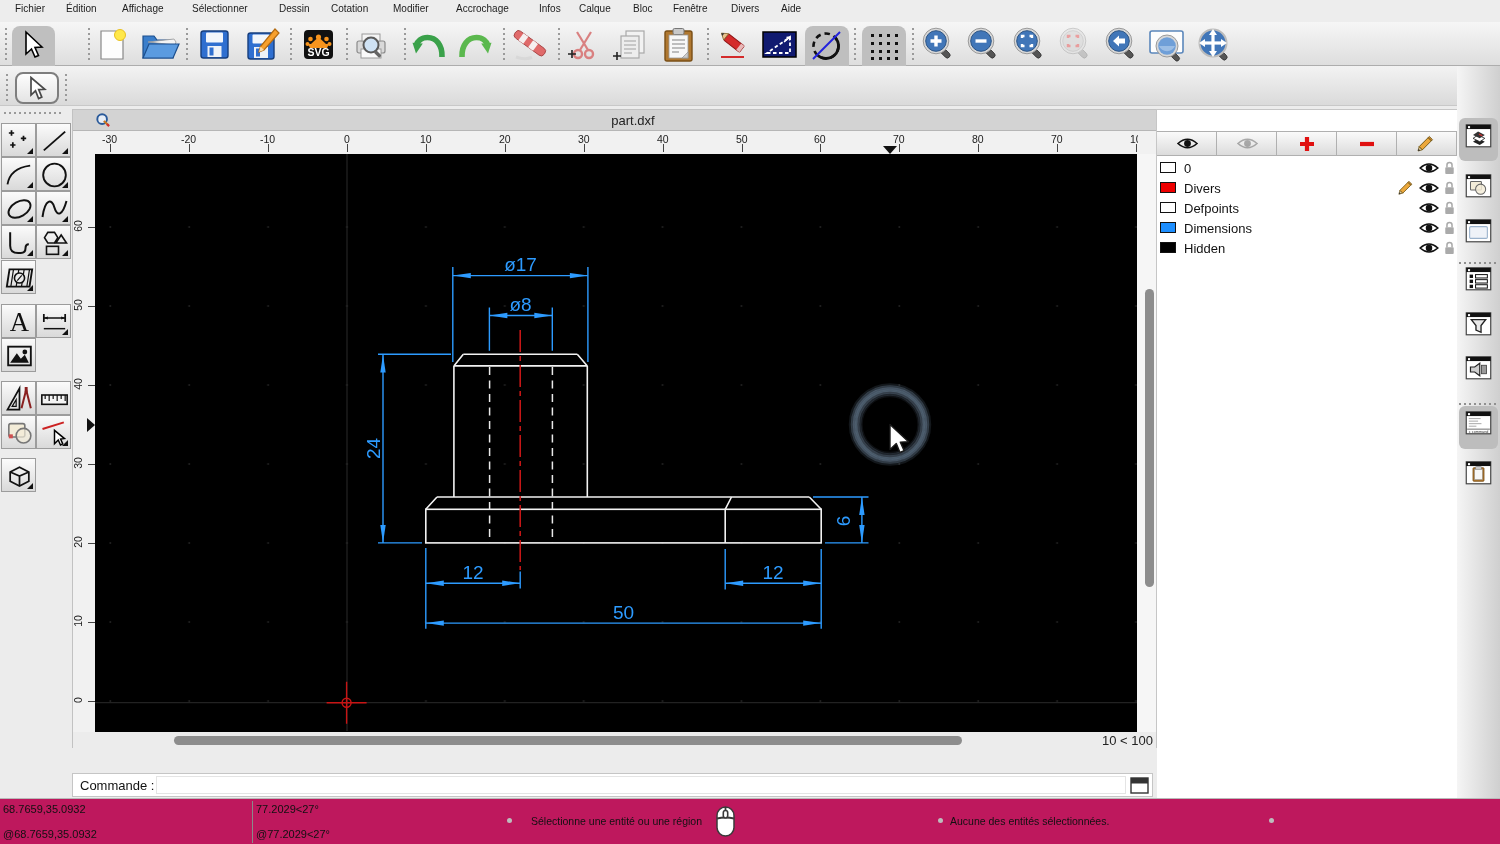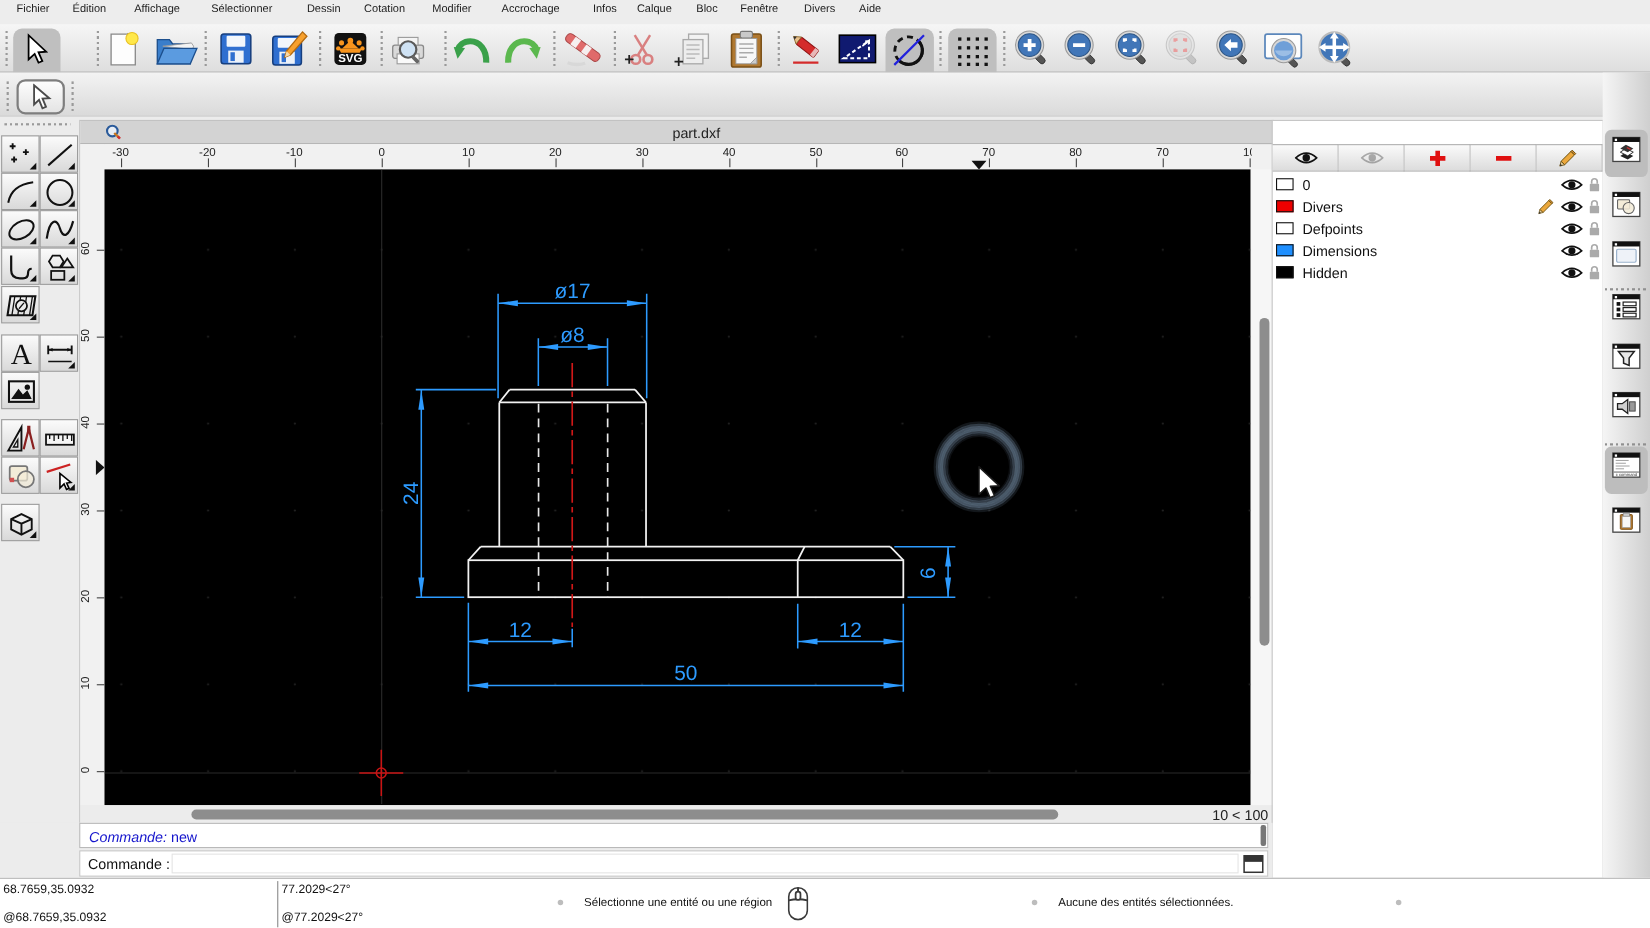--- a/index.html
+++ b/index.html
@@ -53,21 +53,21 @@
 #rdock { position:absolute; left:1457px; top:66px; width:43px; height:732px; background:linear-gradient(90deg,#f5f5f5,#cfcfcf); }
 .dockbtn { position:absolute; left:6px; width:31px; height:27px; }
 .docksel { position:absolute; left:2px; width:39px; height:43px; background:#bdbdbd; border-radius:6px; }
 
 
 #cmdarea { position:absolute; left:0; top:748px; width:1157px; height:50px; background:#ececec; }
 #cmdhist { position:absolute; left:72px; top:0px; width:1081px; height:23px; background:#fff; border:1px solid #b9b9b9; font-size:13px; }
 #cmdinput { position:absolute; left:72px; top:25px; width:1081px; height:24px; background:#fff; border:1px solid #c5c5c5; font-size:13px; }
 
 
-#statusbar { position:absolute; left:0; top:798px; width:1500px; height:46px; background:#ffffff; border-top:1px solid #b9b9b9; font-size:11px; color:#111; }
+#statusbar { position:absolute; left:0; top:798px; width:1500px; height:46px; background:#be185d; border-top:1px solid #b9b9b9; font-size:11px; color:#111; }
 </style>
 </head>
 <body>
 <div id="page">
   <div id="menubar">
     <span style="left:15px">Fichier</span>
     <span style="left:66px">Édition</span>
     <span style="left:122px">Affichage</span>
     <span style="left:192px">Sélectionner</span>
     <span style="left:279px">Dessin</span>
@@ -771,24 +771,20 @@
     <svg class="dockbtn" style="top:395px" width="31" height="32" viewBox="0 0 31 32">
       <rect x="1" y="1" width="29" height="26" fill="#fff" stroke="#444" stroke-width="1.4"></rect>
       <rect x="1" y="1" width="29" height="5" fill="#111"></rect>
         <rect x="3" y="2.5" width="2.5" height="2.5" fill="#fff"></rect>
       <rect x="9" y="8" width="13" height="16" rx="1" fill="#b07830" stroke="#7a4f16" stroke-width="1"></rect>
       <rect x="12" y="6.5" width="7" height="3.5" rx="1" fill="#ccc" stroke="#777" stroke-width="0.8"></rect>
       <rect x="11" y="10" width="9" height="12" fill="#f7f7f7" stroke="#999" stroke-width="0.7"></rect>
     </svg>
   </div>
   <div id="cmdarea">
-    <div id="cmdhist">
-      <span style="position:absolute;left:8px;top:4px;color:#1414cc;"><i>Commande:</i> new</span>
-      <div style="position:absolute;right:1px;top:1px;width:5px;height:19px;background:#777;border-radius:2px;"></div>
-    </div>
     <div id="cmdinput">
       <span style="position:absolute;left:7px;top:4px;color:#111;">Commande :</span>
       <div style="position:absolute;left:83px;top:2px;right:26px;height:18px;background:#fff;border:1px solid #e4e4e4;"></div>
       <svg class="abs" style="right:3px;top:3px" width="19" height="17" viewBox="0 0 19 17">
         <rect x="1" y="1" width="17" height="15" fill="#fff" stroke="#333" stroke-width="1.4"></rect>
         <rect x="1" y="1" width="17" height="5.5" fill="#333"></rect>
       </svg>
     </div>
   </div>
   <div id="statusbar">
@@ -798,16 +794,16 @@
     <span style="position:absolute;left:256px;top:4px;">77.2029&lt;27°</span>
     <span style="position:absolute;left:256px;top:29px;">@77.2029&lt;27°</span>
     <div style="position:absolute;left:507px;top:19px;width:5px;height:5px;border-radius:50%;background:#bdbdbd;"></div>
     <span style="position:absolute;left:531px;top:16px;font-size:10.5px;">Sélectionne une entité ou une région</span>
     <svg class="abs" style="left:716px;top:7px" width="19" height="31" viewBox="0 0 19 31">
       <rect x="1" y="1" width="17" height="29" rx="8.5" fill="#fff" stroke="#3a3a3a" stroke-width="1.5"></rect>
       <path d="M9.5 1 L9.5 5 M1 12.5 Q9.5 10.5 18 12.5" stroke="#3a3a3a" stroke-width="1.8" fill="none"></path>
       <rect x="7.3" y="4.5" width="4.4" height="7.5" rx="2.2" fill="#fff" stroke="#3a3a3a" stroke-width="1.6"></rect>
     </svg>
     <div style="position:absolute;left:938px;top:19px;width:5px;height:5px;border-radius:50%;background:#bdbdbd;"></div>
-    <span style="position:absolute;left:950px;top:16px;font-size:10.5px;margin-left:12px;">Aucune des entités sélectionnées.</span>
+    <span style="position:absolute;left:950px;top:16px;font-size:10.5px;">Aucune des entités sélectionnées.</span>
     <div style="position:absolute;left:1269px;top:19px;width:5px;height:5px;border-radius:50%;background:#bdbdbd;"></div>
   </div>
 </div>
 
 </body></html>

